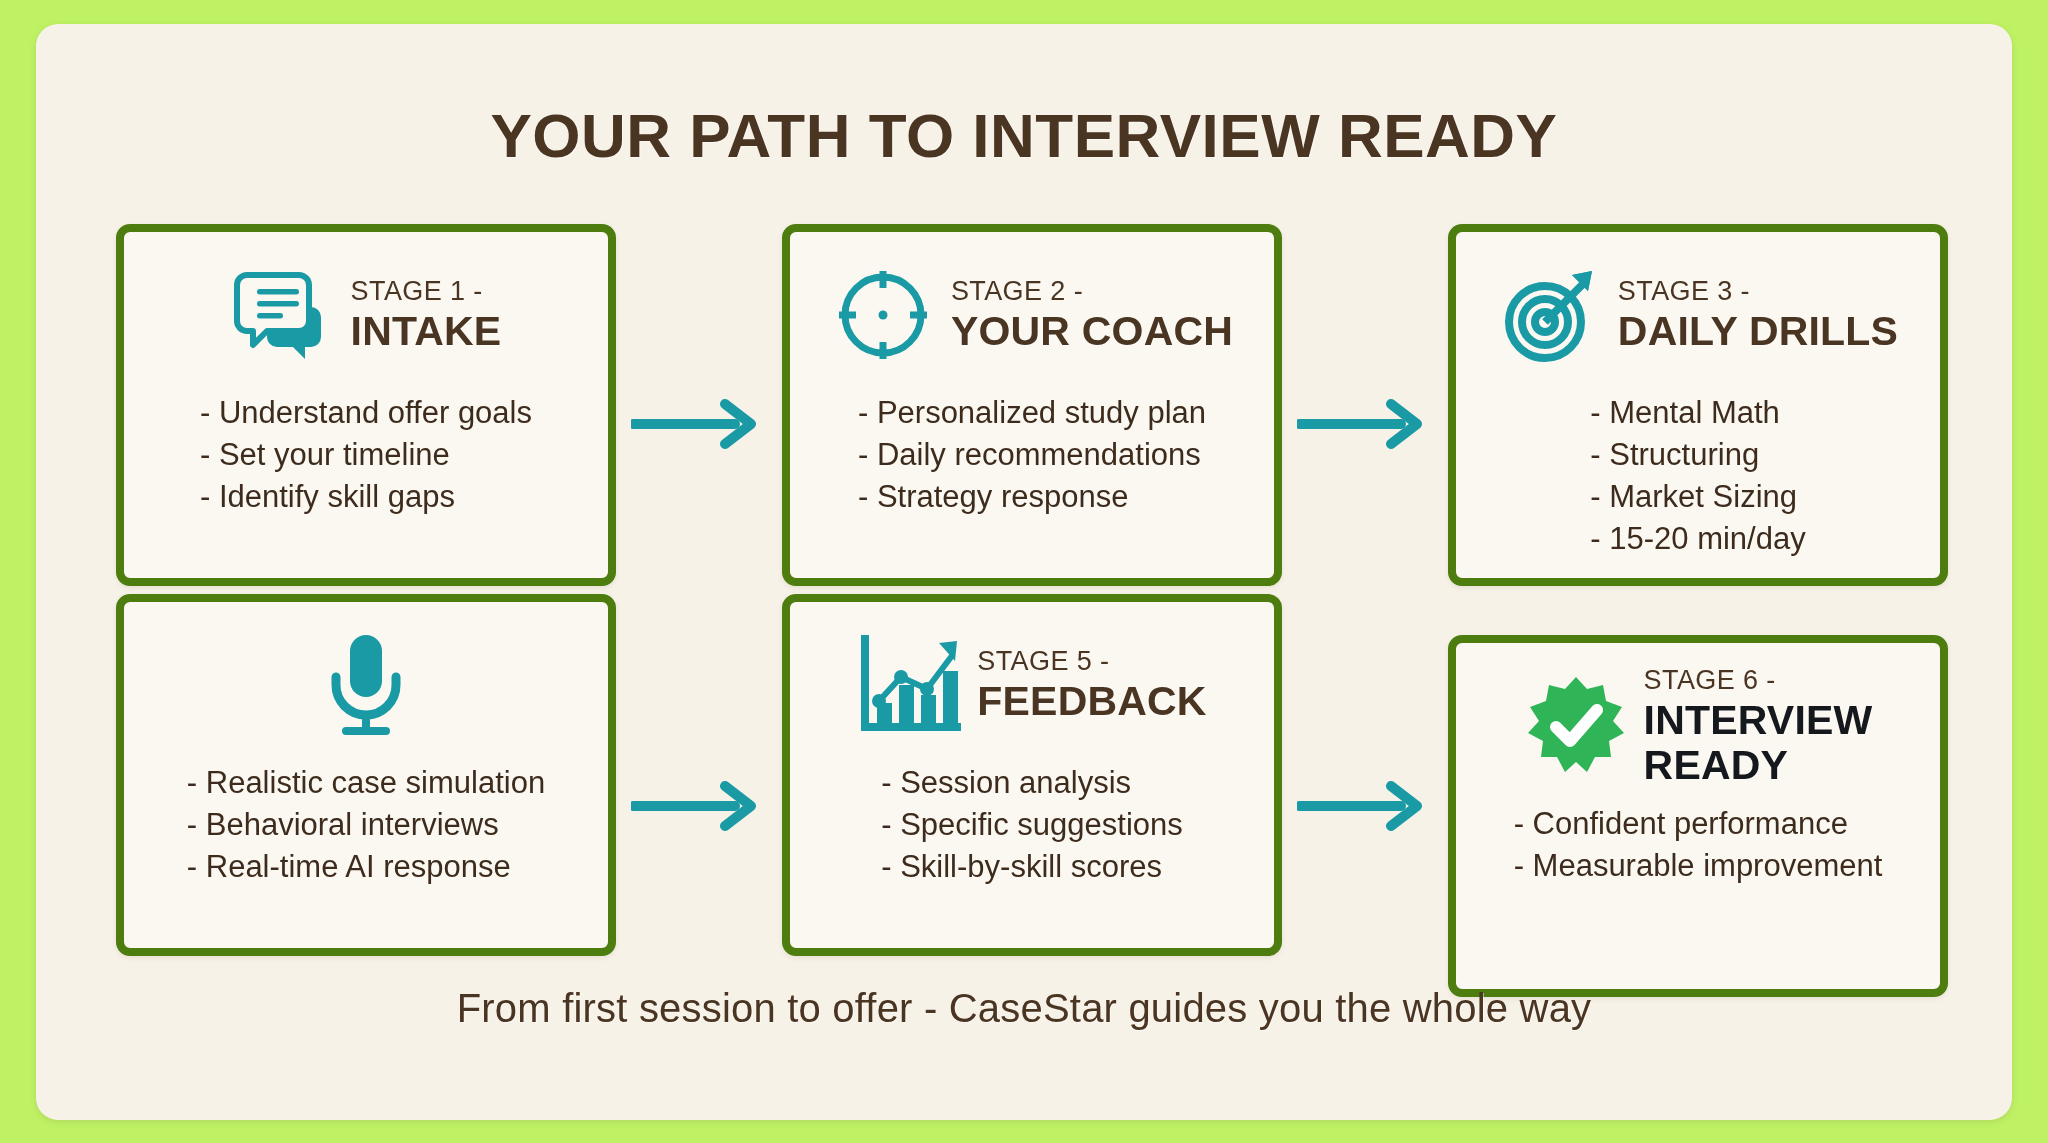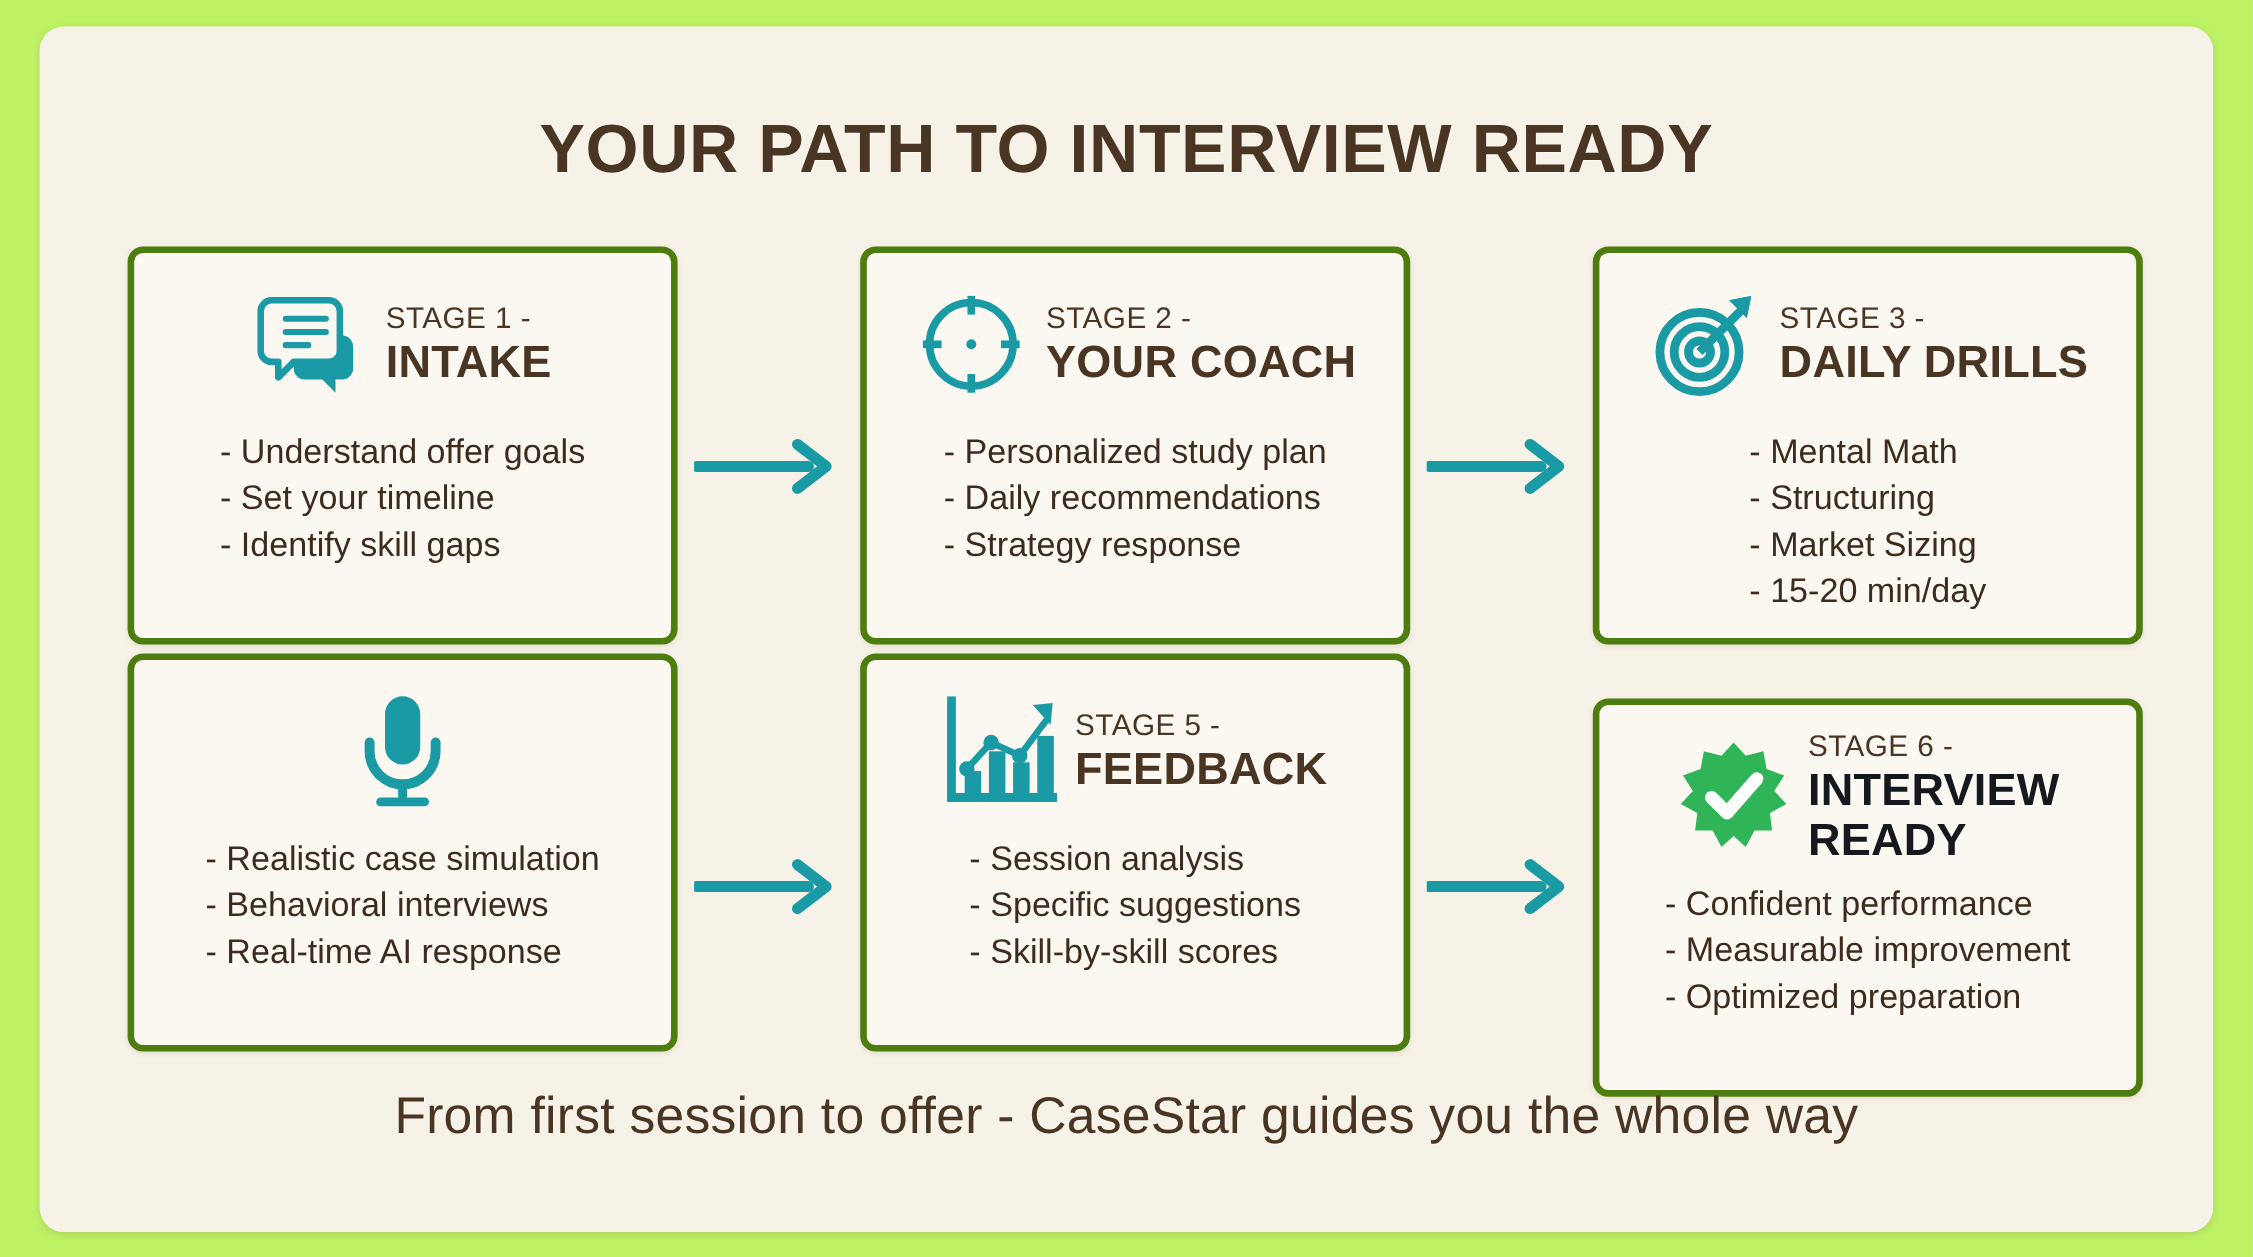--- a/index.html
+++ b/index.html
@@ -50,21 +50,21 @@
     position: absolute;
     left: 0;
     top: 0;
     width: 1976px;
     height: 1096px;
   }
 
   .card {
     position: absolute;
     background: #fbf8f2;
-    border: 6px solid #4d7c0f;
+    border: 8px solid #4d7c0f;
     border-radius: 14px;
     box-shadow: 0 2px 5px rgba(130,110,80,0.13);
     box-sizing: border-box;
   }
 
   
   .card.c1 { left: 80px;  top: 200px; width: 500px; height: 362px; }
   .card.c2 { left: 746px; top: 200px; width: 500px; height: 362px; }
   .card.c3 { left: 1412px;top: 200px; width: 500px; height: 362px; }
   
@@ -157,21 +157,21 @@
   .arrow.a2 { left: 1261px; top: 374px; }
   .arrow.a3 { left: 595px;  top: 756px; }
   .arrow.a4 { left: 1261px; top: 756px; }
 
   .footer {
     position: absolute;
     left: 0;
     top: 962px;
     width: 1976px;
     text-align: center;
-    font-size: 47px;
+    font-size: 40px;
     color: #4a3422;
     letter-spacing: 0.2px;
     text-shadow: 1px 1px 0 rgba(255,255,255,0.45);
   }
 </style>
 </head>
 <body>
 
 <div class="canvas">
   <div class="panel">
@@ -321,21 +321,20 @@
           <span class="head-text">
             <span class="stage-label">STAGE 6 -</span>
             <span class="stage-title dark">INTERVIEW
 READY</span>
           </span>
         </div>
         <div class="bullets">
           <span class="bullets-inner">
             <div class="bullet">- Confident performance</div>
             <div class="bullet">- Measurable improvement</div>
-            <div class="bullet">- Optimized preparation</div>
           </span>
         </div>
       </div>
 
       <div class="arrow a1">
         <svg width="130" height="52" viewBox="0 0 130 52">
           <line x1="2" y1="26" x2="104" y2="26" stroke="#1a9aa5" stroke-width="10" stroke-linecap="round"></line>
           <polyline points="94,6 120,26 94,46" fill="none" stroke="#1a9aa5" stroke-width="10" stroke-linecap="round" stroke-linejoin="round"></polyline>
         </svg>
       </div>

